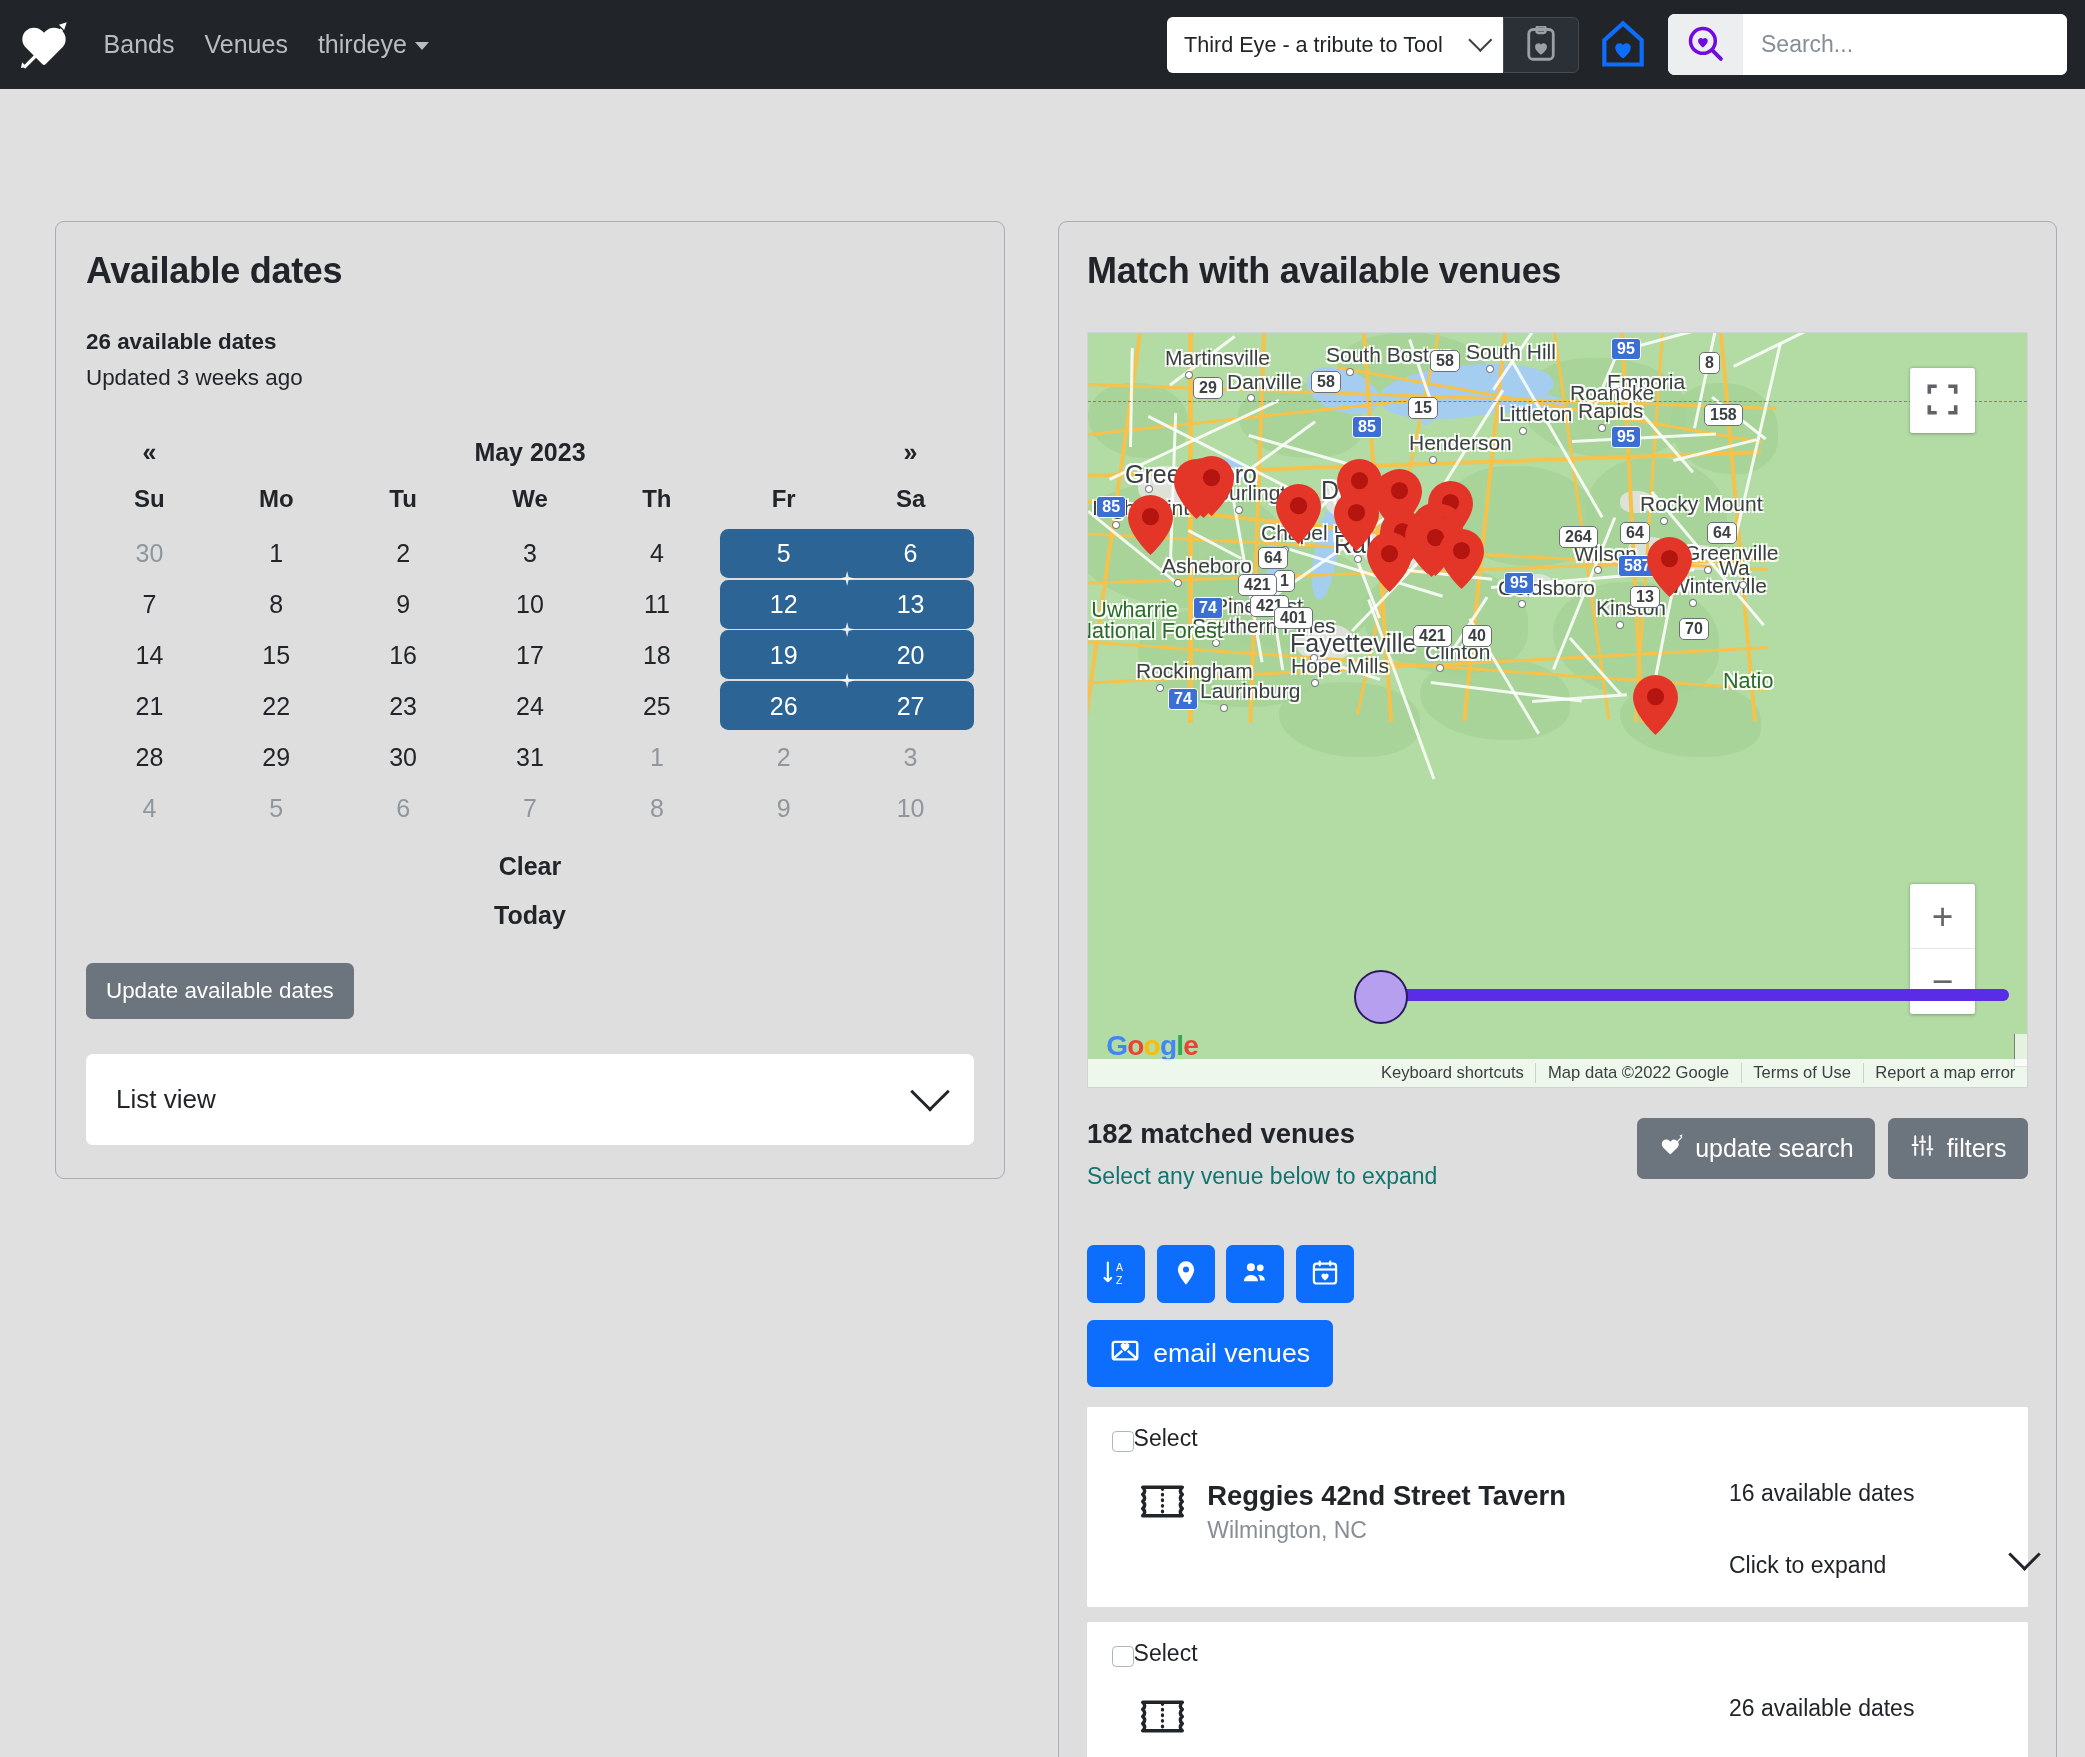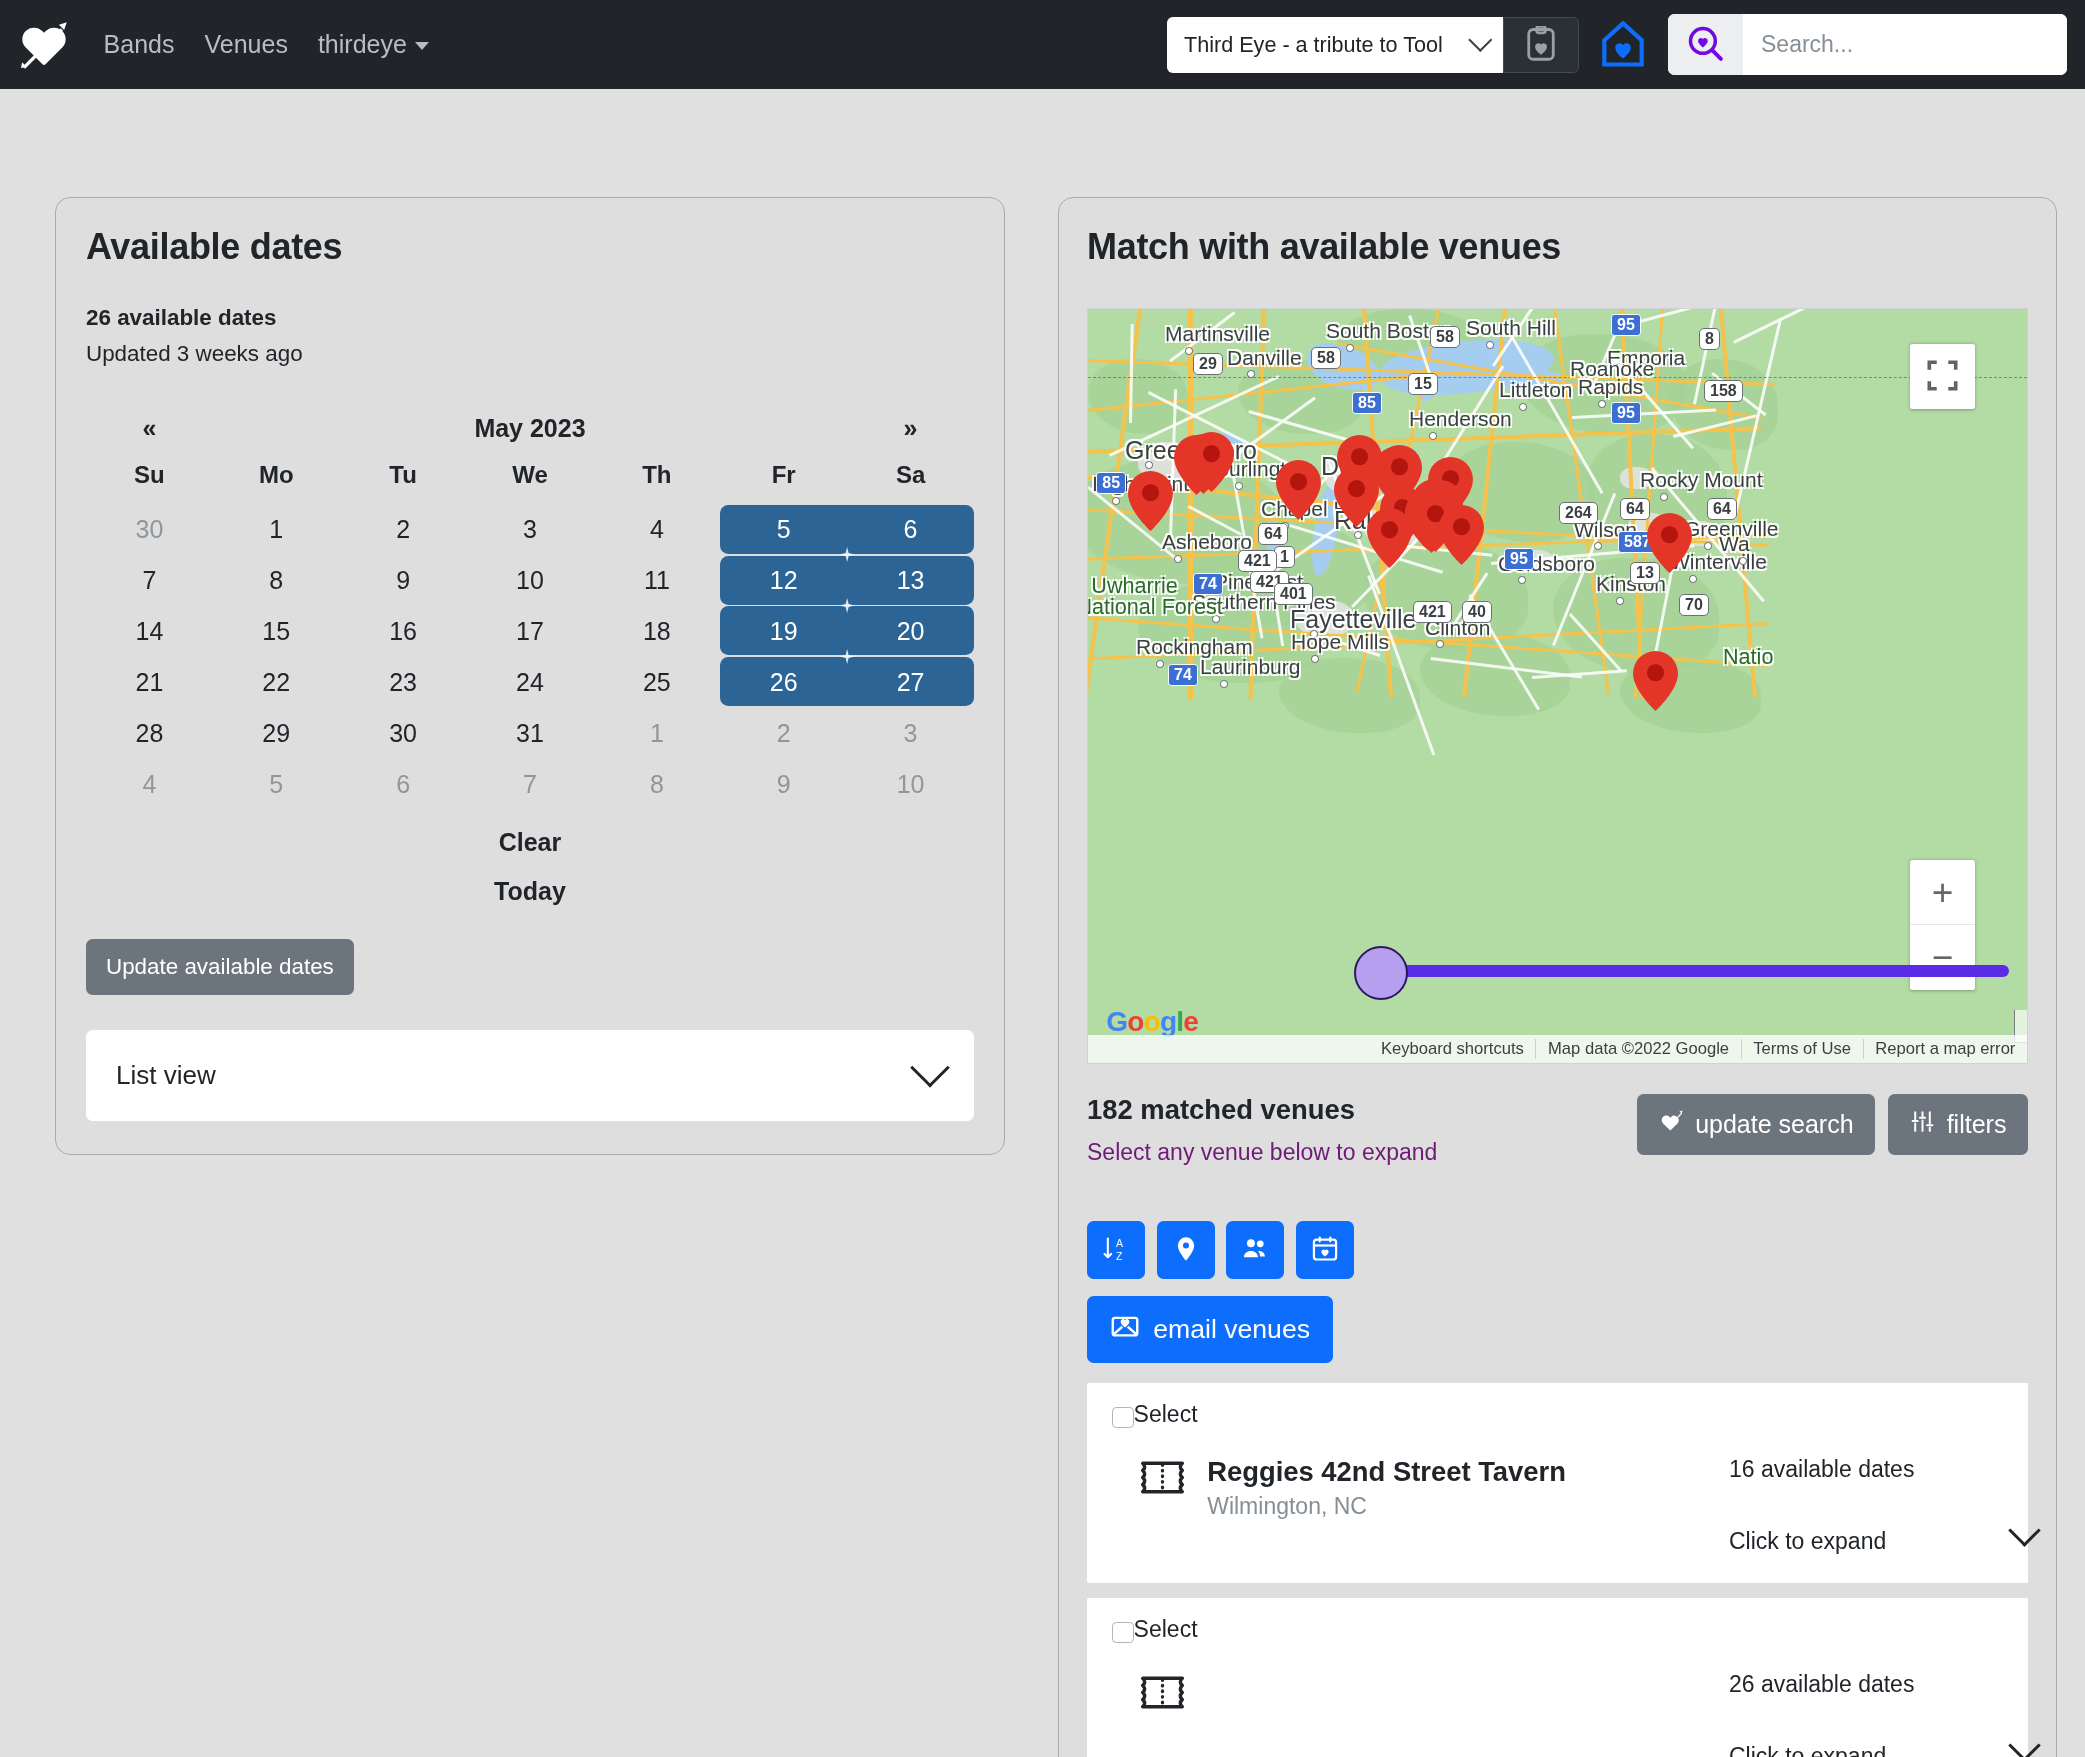--- a/index.html
+++ b/index.html
@@ -54,21 +54,21 @@
     width: 324px; height: 61px; border: none; outline: none;
     font-size: 23px; color: #6c757d; padding: 0 18.3px;
     font-family: "Liberation Sans", sans-serif; background: #fff;
   }
   .search-field::placeholder { color: #868e96; }
 
   
   .page { display: flex; gap: 0; padding: 108px 0 0 0; }
 
   .card {
-    background: #dededf; border: 1.7px solid #a7adb3; border-radius: 15px;
+    background: #dededf; border: 1.7px solid #a7adb3; border-radius: 9px; margin-top: 24px;
   }
 
   
   .left-col { width: 1005px; padding-left: 55px; flex: none; }
   .dates-card { padding: 28px 30px 33px 30px; }
   .card-title { font-size: 36px; font-weight: 700; color: #212529; letter-spacing: -0.3px; }
   .avail-count { font-size: 22.4px; font-weight: 700; color: #212529; margin-top: 37px; }
   .avail-updated { font-size: 22.4px; color: #212529; margin-top: 10px; }
 
   .cal { margin-top: 40px; width: 100%; }
@@ -198,21 +198,21 @@
   .map-slider { position: absolute; left: 306px; bottom: 86px; width: 615px; height: 11.6px;
     background: #5b2ce6; border-radius: 6.6px; }
   .map-slider::after {
     content: ""; position: absolute; left: -40px; top: -19px; width: 50px; height: 50px;
     background: #b79ff0; border: 2.5px solid #2b1760; border-radius: 50%;
   }
 
   
   .counts-row { display: flex; justify-content: space-between; align-items: flex-start; margin-top: 30px; }
   .matched-count { font-size: 27.4px; font-weight: 700; color: #212529; }
-  .matched-sub { font-size: 23px; color: #701a75; margin-top: 13.3px; }
+  .matched-sub { font-size: 23px; color: #0f766e; margin-top: 13.3px; }
   .counts-btns { display: flex; gap: 13.3px; }
   .btn-grey {
     background: #6c757d; color: #fff; border: none; border-radius: 6.6px;
     font-size: 25px; padding: 15px 21.6px; display: flex; align-items: center; gap: 11.6px;
     cursor: pointer; font-family: "Liberation Sans", sans-serif; white-space: nowrap;
   }
   .icon-row { display: flex; gap: 11.6px; margin-top: 55px; }
   .btn-blue-sq {
     width: 58px; height: 58px; background: #0d6efd; border: none; border-radius: 6.6px;
     display: flex; align-items: center; justify-content: center; cursor: pointer;

